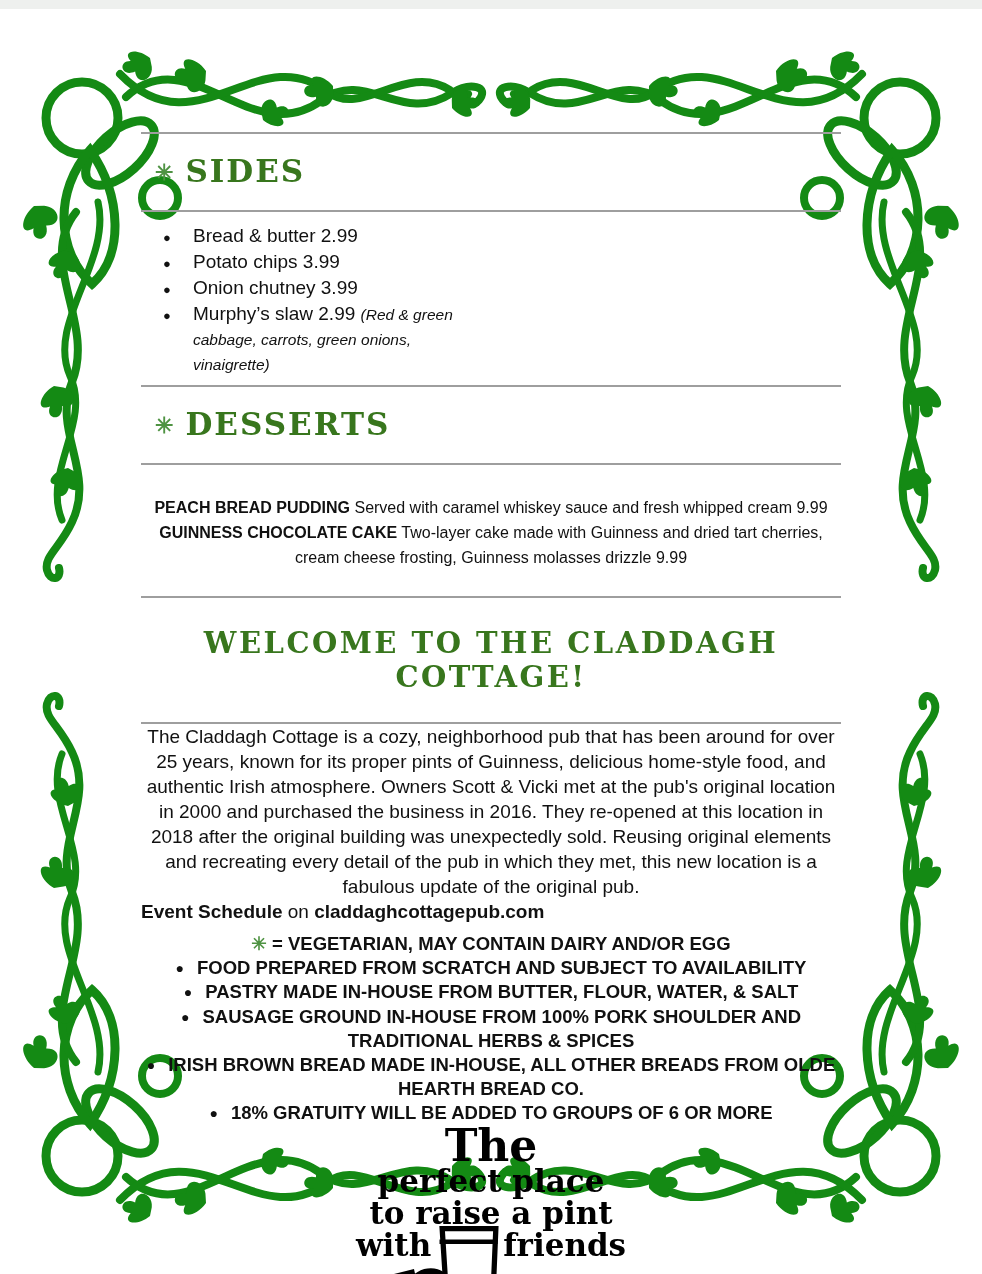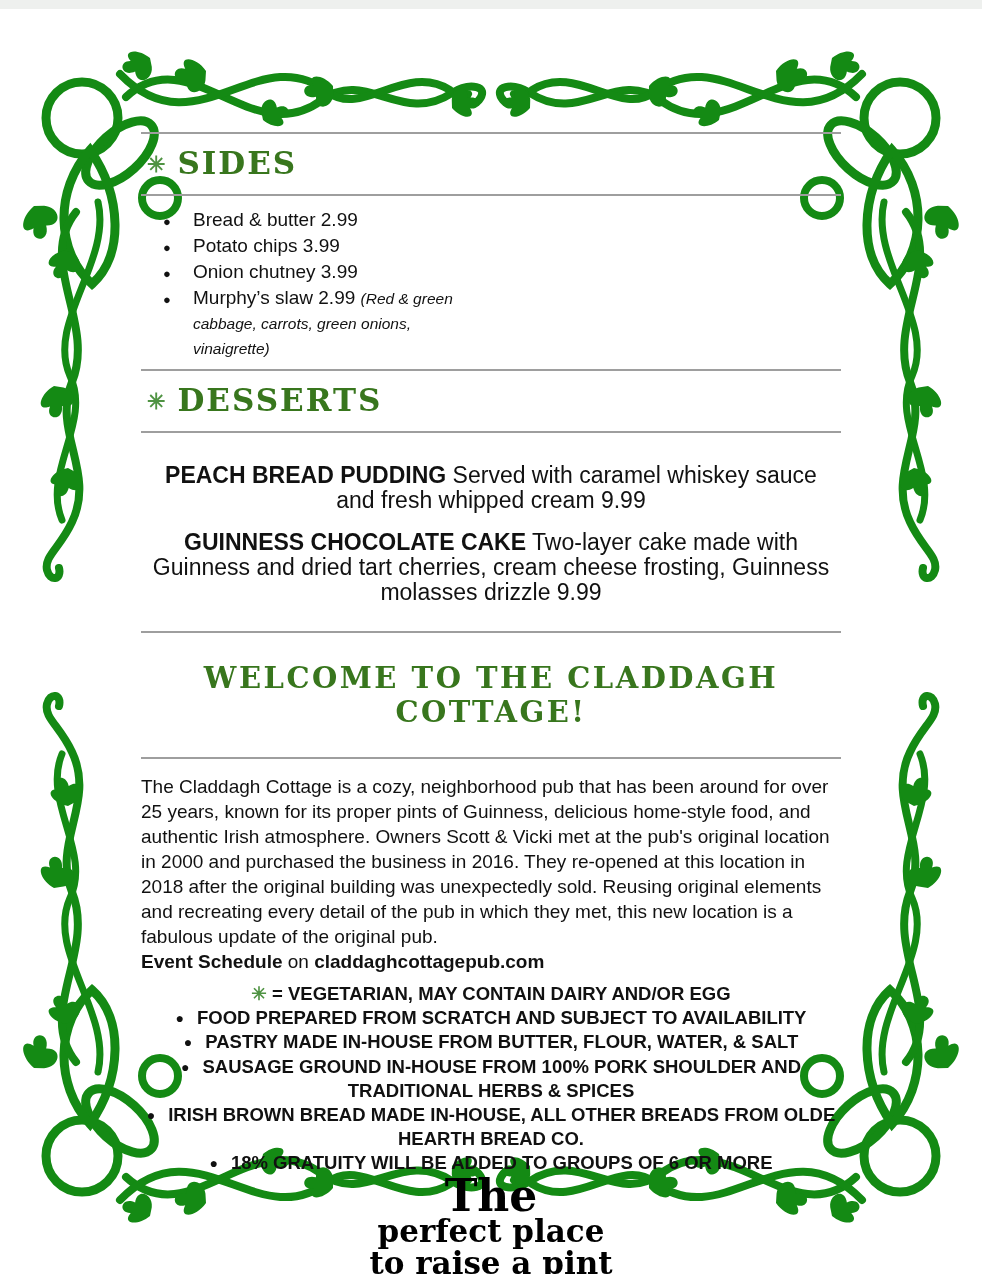--- a/index.html
+++ b/index.html
@@ -6,41 +6,41 @@
   body {width:982px; height:1274px; background:#ffffff; position:relative; overflow:hidden;
         font-family:"Liberation Sans", sans-serif; color:#111;}
   .topbar {position:absolute; top:0; left:0; width:982px; height:9px; background:#eef0ee;}
   svg.deco {position:absolute; top:0; left:0; width:982px; height:1274px; pointer-events:none;}
 
   #content {position:absolute; left:141px; top:0; width:700px; z-index:2;}
   .rule {height:0; border:0; border-top:2px solid #9e9e9e; margin:0;}
   .r1 {margin-top:132px;}
 
   h2.sec {font-family:"DejaVu Serif", serif; font-weight:bold; color:#38761d;
-          font-size:31px; letter-spacing:2px; margin:4px; padding:7px 0 9px 2px;}
+          font-size:31px; letter-spacing:2px; margin:12px; padding:7px 0 9px 2px;}
   h2.sec .ast {color:#4f9343; font-size:22px; margin-right:10px; vertical-align:2px;}
 
   .sides-cols {display:flex; padding:12px 0 6px;flex-direction:column;}
   .scol {width:50%;}
   .scol ul {margin:0; padding:0; list-style:none;}
   .scol li {position:relative; padding-left:52px; font-size:19px; line-height:24px; margin-bottom:2px;}
   .scol li::before {content:"●"; position:absolute; left:22px; top:2px; font-size:13px;}
   .scol.c2 li {padding-left:36px;}
   .scol.c2 li::before {left:6px;}
   .inote {font-style:italic; font-size:15.5px;}
 
   .desserts {text-align:center; padding:30px 0 26px;}
-  .ditem {width:694px; margin:0 auto; font-size:23px; line-height:25px;}
-  .ditem + .ditem {margin-top:17px;}
+  .ditem {width:694px; margin:0 auto; font-size:16px; line-height:25px;}
+  .ditem + .ditem {}
   .dname {font-weight:bold;}
 
   h1.welcome {font-family:"DejaVu Serif", serif; font-weight:bold; color:#38761d;
               font-size:29px; letter-spacing:2.5px; text-align:center; margin:16px; padding:12px 0;}
 
-  .about {font-size:19px; line-height:25px; padding-top:15px;}
+  .about {text-align:center; font-size:19px; line-height:25px; padding-top:0;}
   .eventline {font-size:19px; line-height:25px;}
   .b {font-weight:bold;}
 
   .notes {text-align:center; font-weight:bold; font-size:18.5px; line-height:23.5px; padding-top:8px;}
   .notes .ast {color:#4f9343;}
   .notes .blt {font-size:14px; margin-right:13px; vertical-align:1px;}
 
   .logo {text-align:center; margin-top:2px; font-family:"DejaVu Serif", serif; font-weight:bold; color:#000;}
   .l1 {font-size:44px; line-height:38px;}
   .l2,.l3 {font-size:31px; line-height:32px;}

